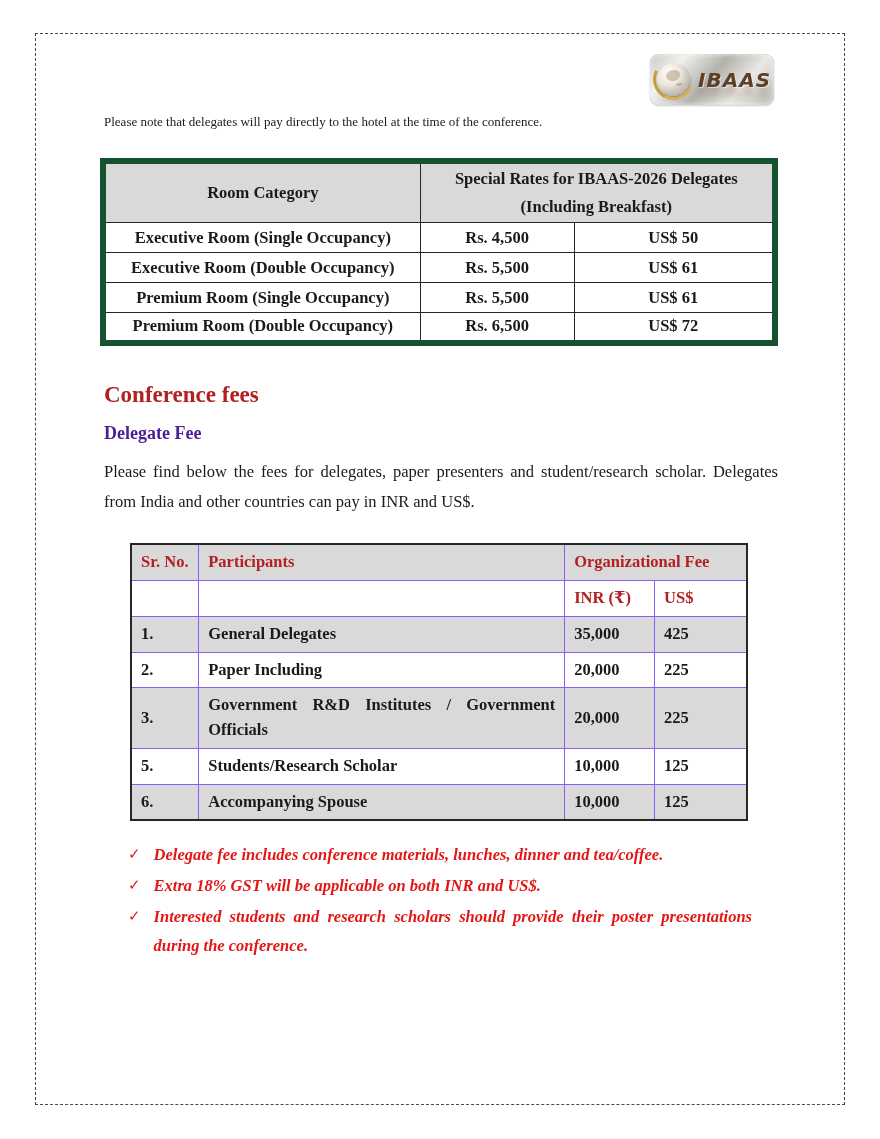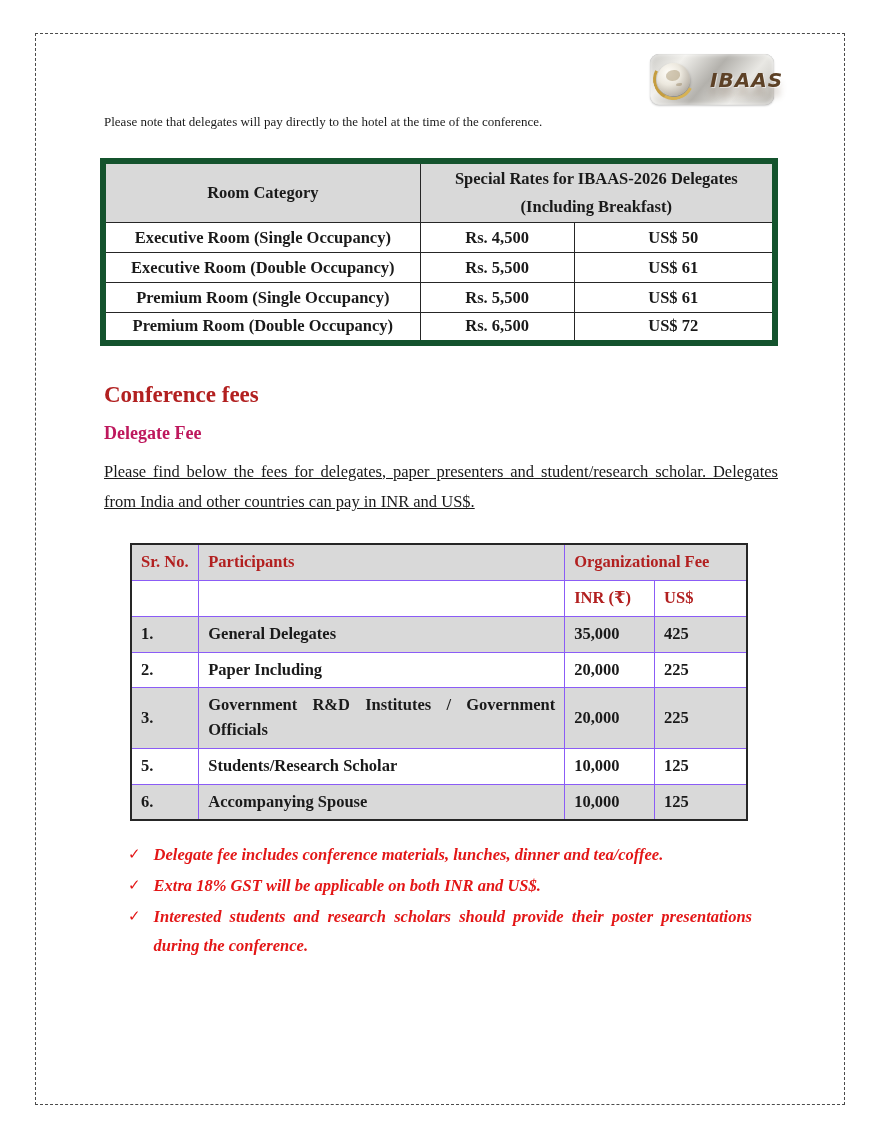--- a/index.html
+++ b/index.html
@@ -60,21 +60,21 @@
     box-shadow: 6px 9px 0 -4px rgba(150,130,95,.45);
   }
   .logo-text {
     font-family: "DejaVu Sans", sans-serif;
     font-weight: bold;
     font-style: italic;
     font-size: 20px;
     letter-spacing: 1px;
     color: #5d4126;
     text-shadow: 1px 1px 0 rgba(255,255,255,.55), 0 10px 6px rgba(93,65,38,.25);
-    margin-left: 20px;
+    margin-left: 8px;
   }
 
   
   .content { position: absolute; left: 100px; top: 112px; width: 678px; }
 
   .note { margin: 0 0 0 4px; font-size: 13px; line-height: 1.5; }
 
   table { border-collapse: collapse; }
 
   
@@ -91,30 +91,29 @@
   .hdr-line { display: block; line-height: 1.7; }
 
   .heading-red {
     margin: 36px 0 0 4px;
     color: #b22020;
     font-size: 23px;
     font-weight: bold;
   }
   .heading-orange {
     margin: 15px 0 0 4px;
-    color: #be185d;
+    color: #4c1d95;
     font-size: 18px;
     font-weight: bold;
   }
   .intro {
     margin: 13px 0 0 4px;
     font-size: 16.5px;
     text-align: justify;
     line-height: 1.85;
-    text-decoration: underline;
   }
 
   
   .fee-table {
     width: 618px;
     margin: 25px 0 0 30px;
     border: 2px solid #262626;
     table-layout: fixed;
     font-size: 16.5px;
   }

